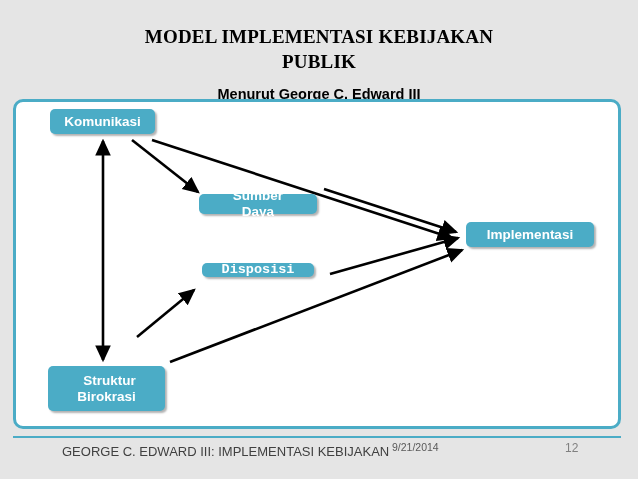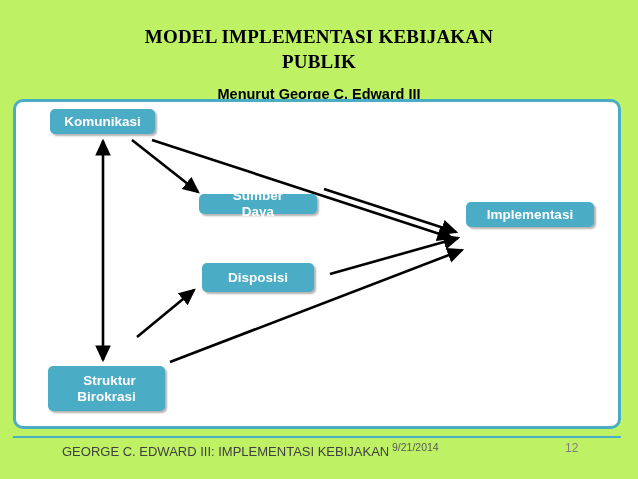--- a/index.html
+++ b/index.html
@@ -12,21 +12,21 @@
     height: 479px;
     font-family: "Liberation Sans", sans-serif;
     position: relative;
     overflow: hidden;
   }
   #slide {
     position: absolute;
     left: 0; top: 0;
     width: 638px;
     height: 479px;
-    background: #bef264;
+    background: #e5e5e5;
   }
   .title-block {
     position: absolute;
     left: 0;
     top: 24px;
     width: 638px;
     text-align: center;
   }
   .title-line {
     font-size: 19px;
@@ -80,32 +80,33 @@
   #node-sumberdaya {
     left: 199px;
     top: 194px;
     width: 118px;
     height: 20px;
   }
   #node-disposisi {
     left: 202px;
     top: 263px;
     width: 112px;
-    height: 29px;
+    height: 14px;
+    font-family: Liberation Mono, monospace;
   }
   #node-struktur {
     left: 48px;
     top: 366px;
     width: 117px;
     height: 45px;
     text-align: right;
   }
   #node-implementasi {
     left: 466px;
-    top: 202px;
+    top: 222px;
     width: 128px;
     height: 25px;
   }
   svg.arrows {
     position: absolute;
     left: 0;
     top: 0;
     width: 638px;
     height: 479px;
     pointer-events: none;

